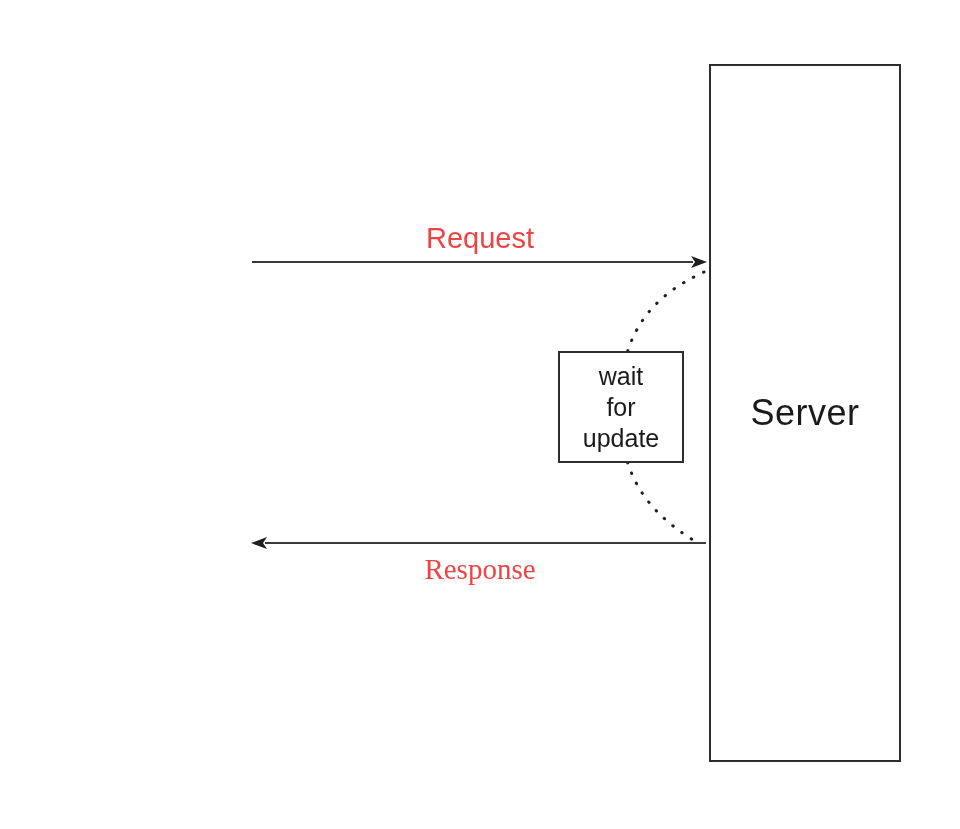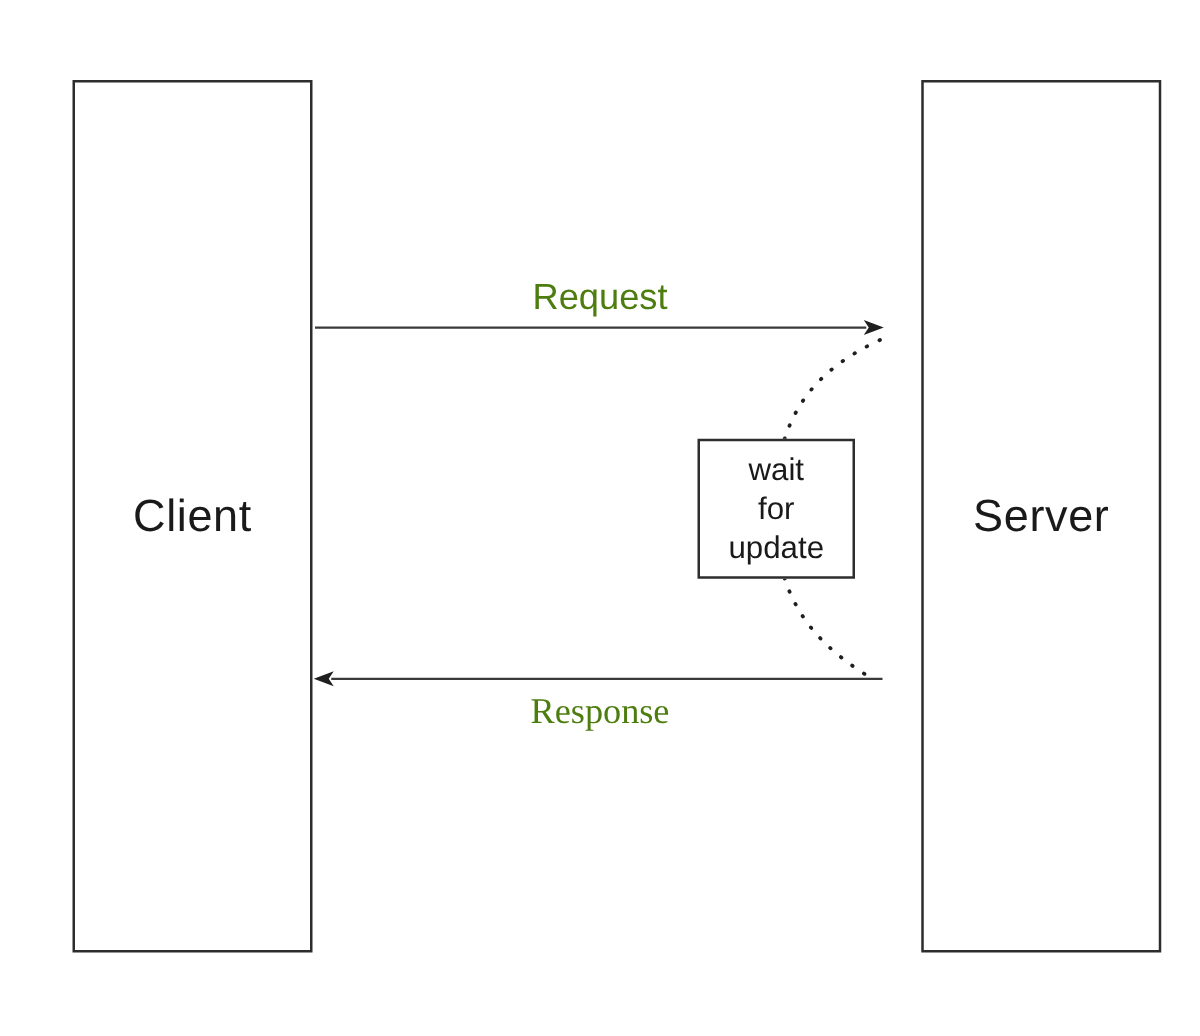--- a/index.html
+++ b/index.html
@@ -27,33 +27,33 @@
     top: 64px;
     width: 188px;
     height: 694px;
     border: 2px solid #2d2d2d;
     background: #ffffff;
     display: flex;
     align-items: center;
     justify-content: center;
   }
   .node-box.client { left: 58px; }
-  .node-box.server { left: 709px; margin-left: 28px; }
+  .node-box.server { left: 709px; }
   .node-label {
     font-size: 36px;
     color: #1a1a1a;
     letter-spacing: 0.5px;
   }
   .msg-label {
     position: absolute;
     left: 252px;
     width: 456px;
     text-align: center;
     font-size: 29px;
-    color: #4d7c0f;
+    color: #ef4444;
   }
   .msg-label.request { top: 222px; }
   .msg-label.response { top: 553px; font-family: Liberation Serif, serif; }
   .wait-box {
     position: absolute;
     left: 558px;
     top: 351px;
     width: 122px;
     height: 108px;
     border: 2px solid #2d2d2d;
@@ -77,23 +77,20 @@
 
     <path d="M 704 272 C 652 296 621 332 620 403 C 619 472 644 509 693 540" fill="none" stroke="#1f1f1f" stroke-width="3" stroke-dasharray="0.5 10.8" stroke-linecap="round"></path>
 
     <line x1="252" y1="262" x2="693" y2="262" stroke="#3a3a3a" stroke-width="1.8"></line>
     <polygon points="707,262 691,256 695,262 691,268" fill="#1f1f1f"></polygon>
 
     <line x1="706" y1="543" x2="265" y2="543" stroke="#3a3a3a" stroke-width="1.8"></line>
     <polygon points="251,543 267,537 263,543 267,549" fill="#1f1f1f"></polygon>
   </svg>
 
-  <div class="node-box client">
-    <span class="node-label">Client</span>
-  </div>
 
   <div class="node-box server">
     <span class="node-label">Server</span>
   </div>
 
   <div class="msg-label request">Request</div>
 
   <div class="msg-label response">Response</div>
 
   <div class="wait-box">

